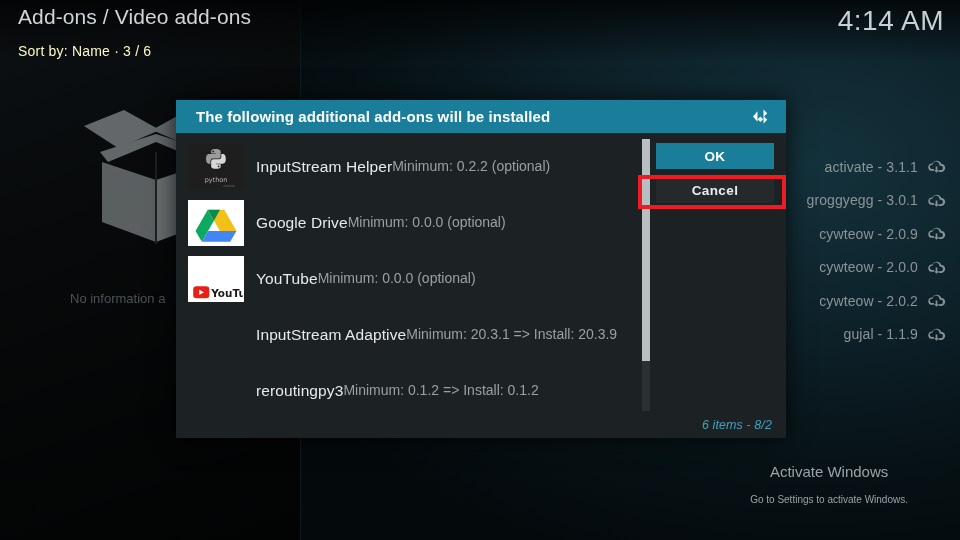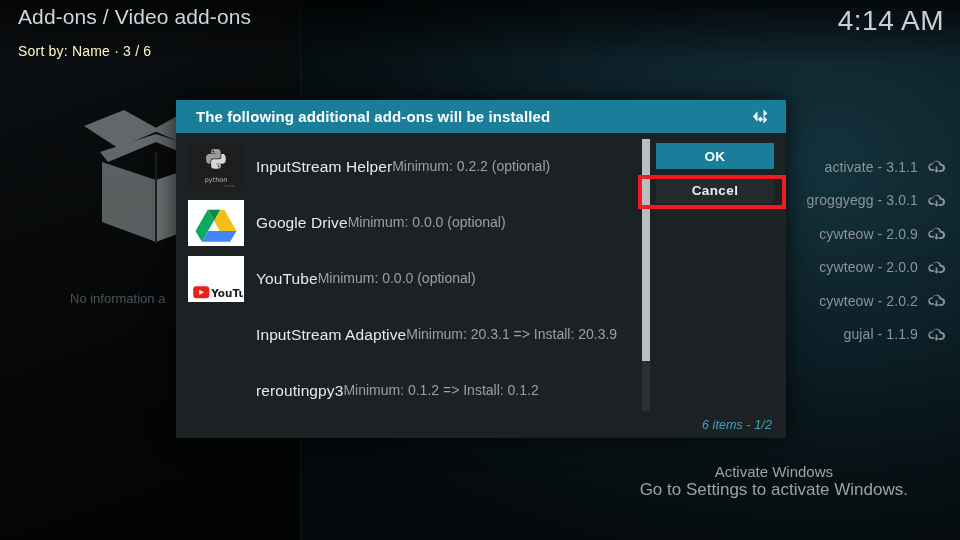--- a/index.html
+++ b/index.html
@@ -65,21 +65,21 @@
     display:flex; align-items:center; justify-content:flex-end;
     height:33.5px; gap:9px;
   }
   .bg-list-label {
     font-size:14px; color:#8b9497; white-space:nowrap; letter-spacing:0.1px;
   }
   .dl-icon { width:19px; height:15px; flex:0 0 19px; opacity:.72; }
   
   .watermark { position:absolute; right:52px; top:462px; text-align:center; }
   .wm1 { font-size:15px; color:#9aa3a6; line-height:20px; }
-  .wm2 { font-size:17px; color:#9aa3a6; line-height:16px; }
+  .wm2 { font-size:10px; color:#9aa3a6; line-height:16px;margin-top:10px; }
   
   .dialog {
     position:absolute; left:176px; top:100px; width:610px; height:338px;
     background:#1c2124;
     box-shadow:0 0 22px rgba(0,0,0,0.75);
   }
   .dlg-titlebar {
     position:relative; height:33px; background:#1a7e9b;
     display:flex; align-items:center;
   }
@@ -324,17 +324,17 @@
       <div class="sb-track"></div>
       <div class="sb-thumb"></div>
 
       <div class="btn-col">
         <div class="btn focused">OK</div>
         <div class="btn">Cancel</div>
       </div>
       <div class="redbox"></div>
 
       <div class="dlg-footer">
-        <span class="f-accent">6 items</span><span class="f-dim"> - </span><span class="f-accent">1/2</span>
+        <span class="f-accent">6 items</span><span class="f-dim"> - </span><span class="f-accent">8/2</span>
       </div>
     </div>
   </div>
 </div>
 
 </body></html>

